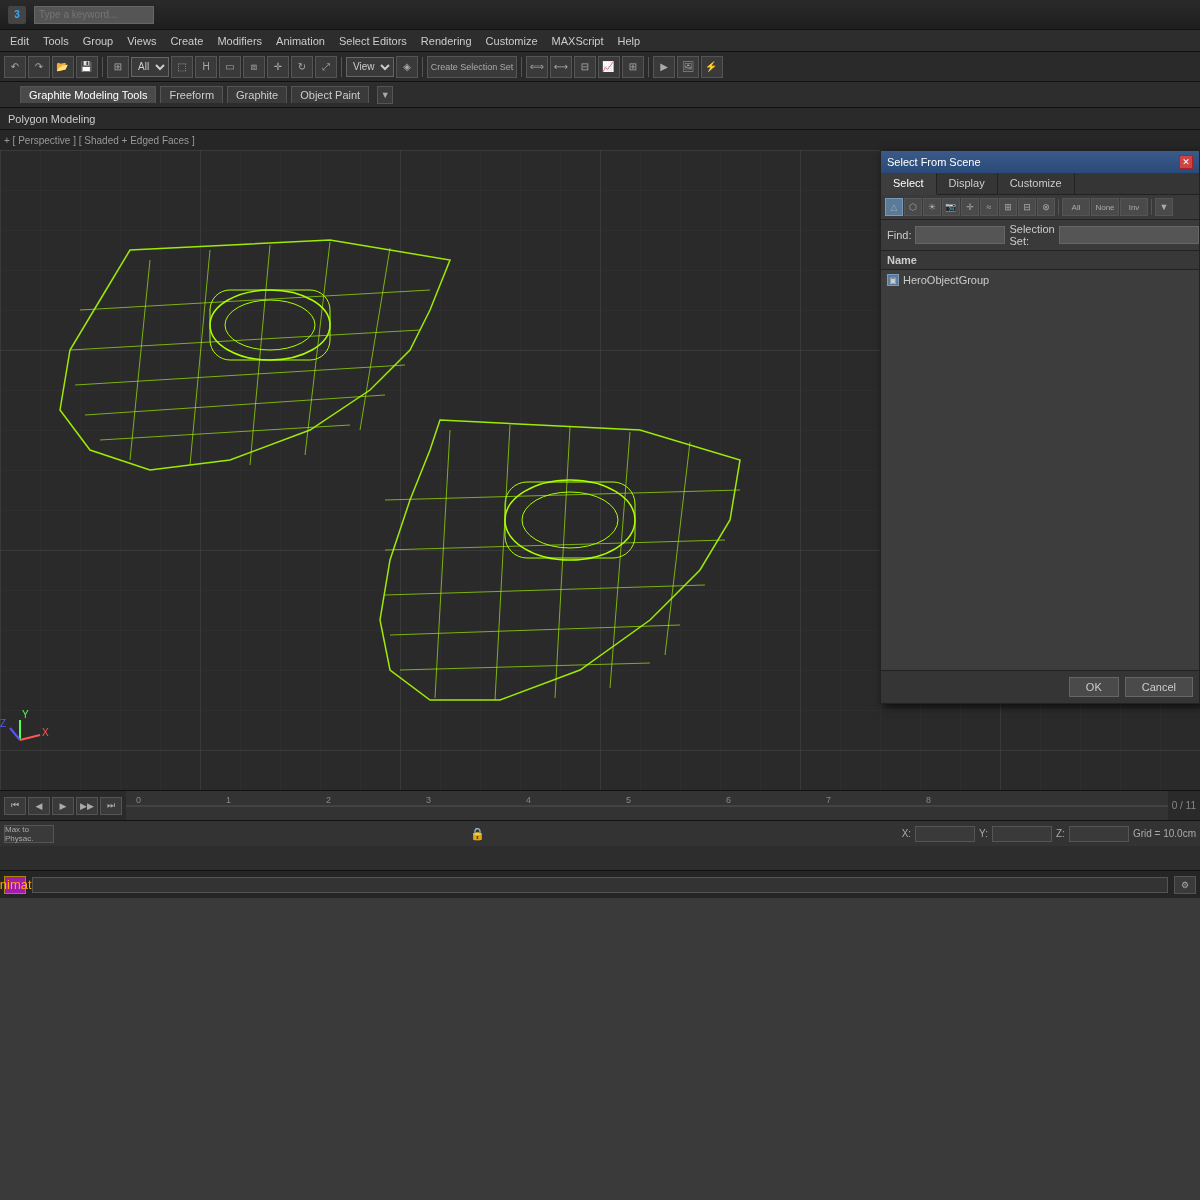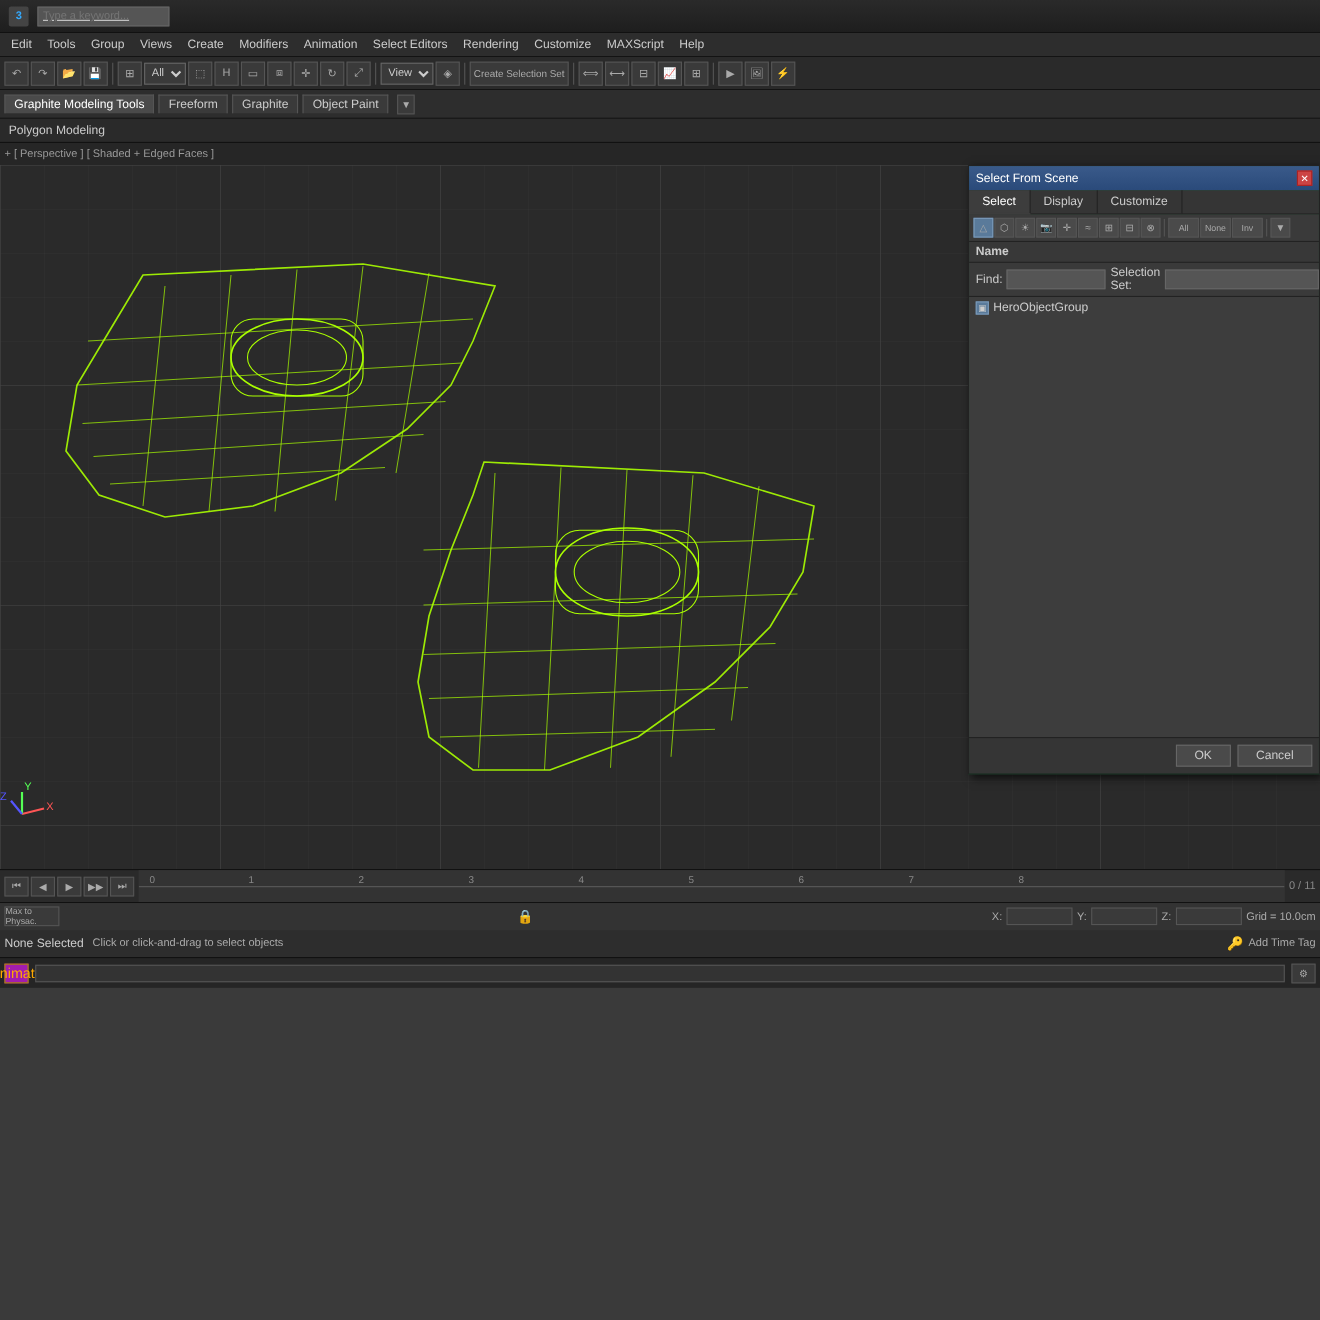--- a/index.html
+++ b/index.html
@@ -37,21 +37,20 @@
       color: #ccc;
     }
     #title-search {
       width: 120px;
       height: 18px;
       background: #555;
       border: 1px solid #666;
       color: #ccc;
       font-size: 10px;
       padding: 0 4px;
-      text-decoration: underline;
     }
 
     
     #menu-bar {
       height: 22px;
       background: #2d2d2d;
       display: flex;
       align-items: center;
       padding: 0 4px;
       gap: 2px;
@@ -91,21 +90,21 @@
       font-size: 10px;
       padding: 0 2px;
     }
 
     
     #toolbar2 {
       height: 26px;
       background: #2d2d2d;
       display: flex;
       align-items: center;
-      padding: 0 4px;
+      padding: 0 20px;
       gap: 4px;
       border-bottom: 1px solid #111;
     }
     .tb2-tab {
       padding: 2px 8px;
       background: #3a3a3a;
       border: 1px solid #555;
       border-bottom: none;
       cursor: pointer;
       font-size: 11px;
@@ -570,30 +569,30 @@
       <div class="d-icon">⊟</div>
       <div class="d-icon">⊗</div>
       <div style="width:1px;height:16px;background:#555;margin:0 2px;"></div>
       <div class="d-icon" style="width:28px;font-size:8px;">All</div>
       <div class="d-icon" style="width:28px;font-size:8px;">None</div>
       <div class="d-icon" style="width:28px;font-size:8px;">Inv</div>
       <div style="width:1px;height:16px;background:#555;margin:0 2px;"></div>
       <div class="d-icon">▼</div>
     </div>
 
-    <div id="name-header">
-      <span>Name</span>
-    </div>
-
     <div id="find-row">
       <span id="find-label">Find:</span>
       <input id="find-input" type="text" style="">
       <span id="selset-label">Selection Set:</span>
       <input id="selset-input" type="text" style="">
 
+    </div>
+
+    <div id="name-header">
+      <span>Name</span>
     </div>
 
     <div id="object-list">
       <div class="obj-row">
         <div class="obj-icon">▣</div>
         <span>HeroObjectGroup</span>
       </div>
     </div>
 
     <div id="dialog-footer">
@@ -646,28 +645,20 @@
     <div id="coords-area">
       <span class="coord-label">X:</span>
       <input class="coord-input" type="text" style="">
       <span class="coord-label">Y:</span>
       <input class="coord-input" type="text" style="">
       <span class="coord-label">Z:</span>
       <input class="coord-input" type="text" style="">
       <span class="coord-label">Grid = 10.0cm</span>
     </div>
   </div>
-  <div id="status-row2">
-    <span style="color:#ccc;font-size:11px;">None Selected</span>
-    <span style="color:#aaa;font-size:10px;margin-left:4px;">Click or click-and-drag to select objects</span>
-    <div style="margin-left:auto;display:flex;align-items:center;gap:4px;">
-      <span style="font-size:12px;color:#888;">🔑</span>
-      <span style="font-size:10px;color:#aaa;">Add Time Tag</span>
-    </div>
-  </div>
 </div>
 
 <div id="bottom-toolbar">
   <div class="status-btn" style="background:#a21caf;color:#fa0;border-color:#a80;font-size:13px;">Animate</div>
   <div id="progress-bar-container">
   </div>
   <div class="status-btn">⚙</div>
 </div>
 
 </body></html>

